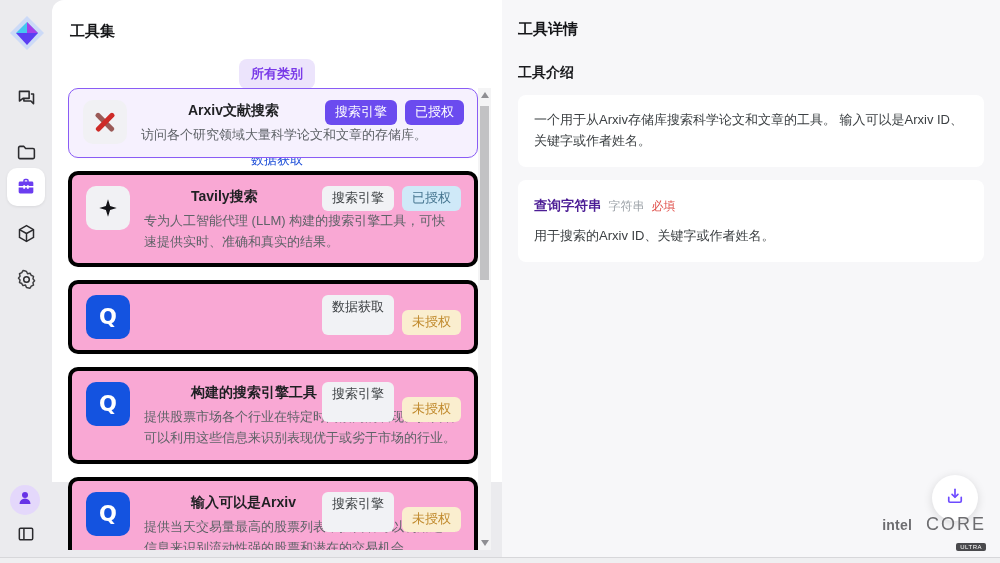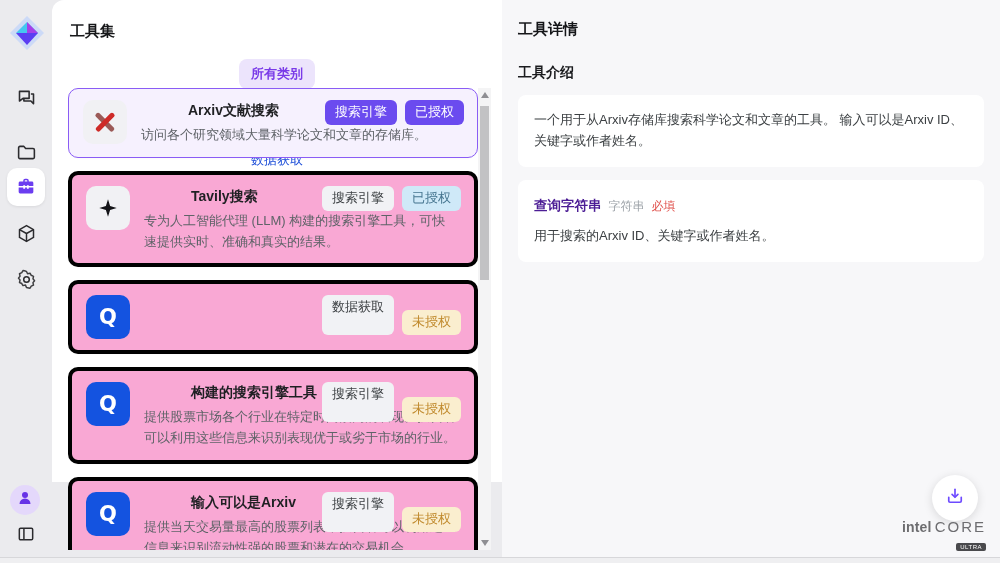--- a/index.html
+++ b/index.html
@@ -50,23 +50,23 @@
   .d-sub { font-size:14px; font-weight:bold; color:#1b1c1f; margin-top:25px; }
   .d-box { background:#ffffff; border-radius:8px; padding:15px 16px; margin-top:13px; font-size:13px; color:#3c4043; line-height:1.6; }
   .param-line { display:flex; align-items:baseline; gap:7px; }
   .param-name { font-size:13.5px; font-weight:bold; color:#4c1d95; }
   .param-type { font-size:12px; color:#9aa0a6; }
   .param-req { font-size:12px; color:#e0534e; }
   .param-desc { margin-top:10px; font-size:13px; color:#3c4043; }
   
   .fab { position:absolute; right:22px; bottom:42px; width:46px; height:46px; border-radius:50%; background:#ffffff; box-shadow:0 2px 10px rgba(0,0,0,.13); display:flex; align-items:center; justify-content:center; cursor:pointer; z-index:4; }
   .intel { position:absolute; right:14px; bottom:10px; z-index:4; text-align:right; color:#6d6d70; }
-  .intel-row { display:flex; align-items:baseline; gap:3px; justify-content:flex-end; }
+  .intel-row { display:flex; align-items:baseline; gap:14px; justify-content:flex-end; }
   .intel-word { font-size:14px; font-weight:bold; letter-spacing:.2px; }
-  .intel-core { font-size:15px; letter-spacing:2px; text-transform:uppercase; }
+  .intel-core { font-size:18px; letter-spacing:2px; text-transform:uppercase; }
   .intel-badge { display:inline-block; margin-top:1px; background:#4a4a4d; color:#ffffff; font-size:6px; letter-spacing:.5px; padding:1px 4px; border-radius:2px; text-transform:uppercase; }
   
   .bottom-strip { position:absolute; left:0; bottom:0; width:1000px; height:6px; background:#efeff1; border-top:1px solid #d7d7da; z-index:6; }
 </style>
 </head>
 <body>
 
 <div class="rail">
   <div class="rail-logo">
     <svg width="38" height="38" viewBox="0 0 38 38">

